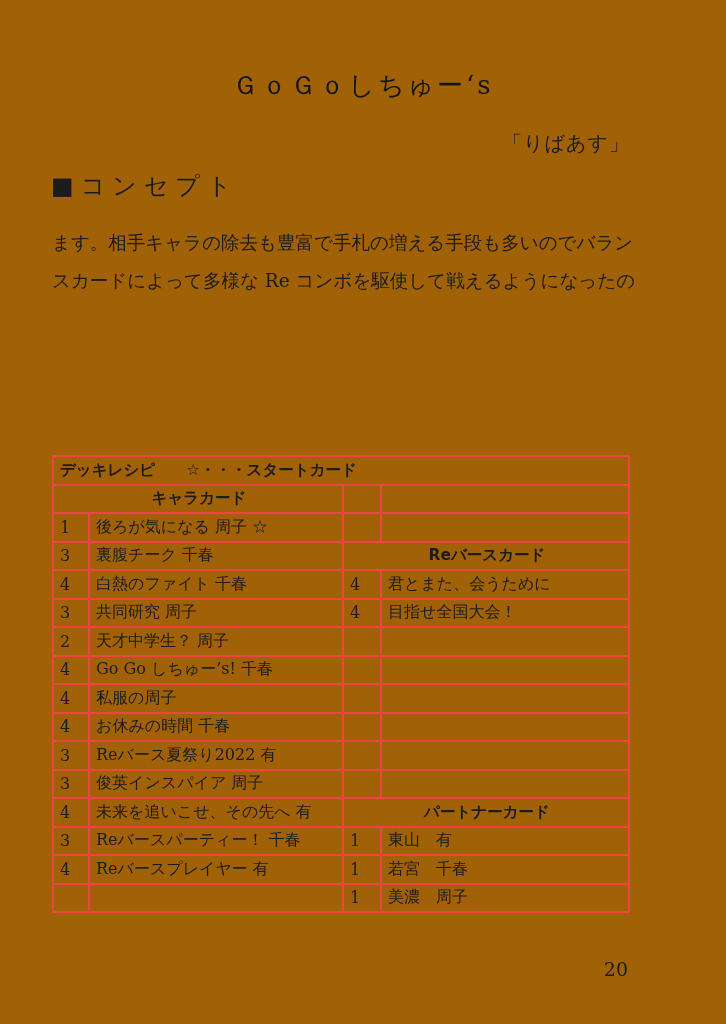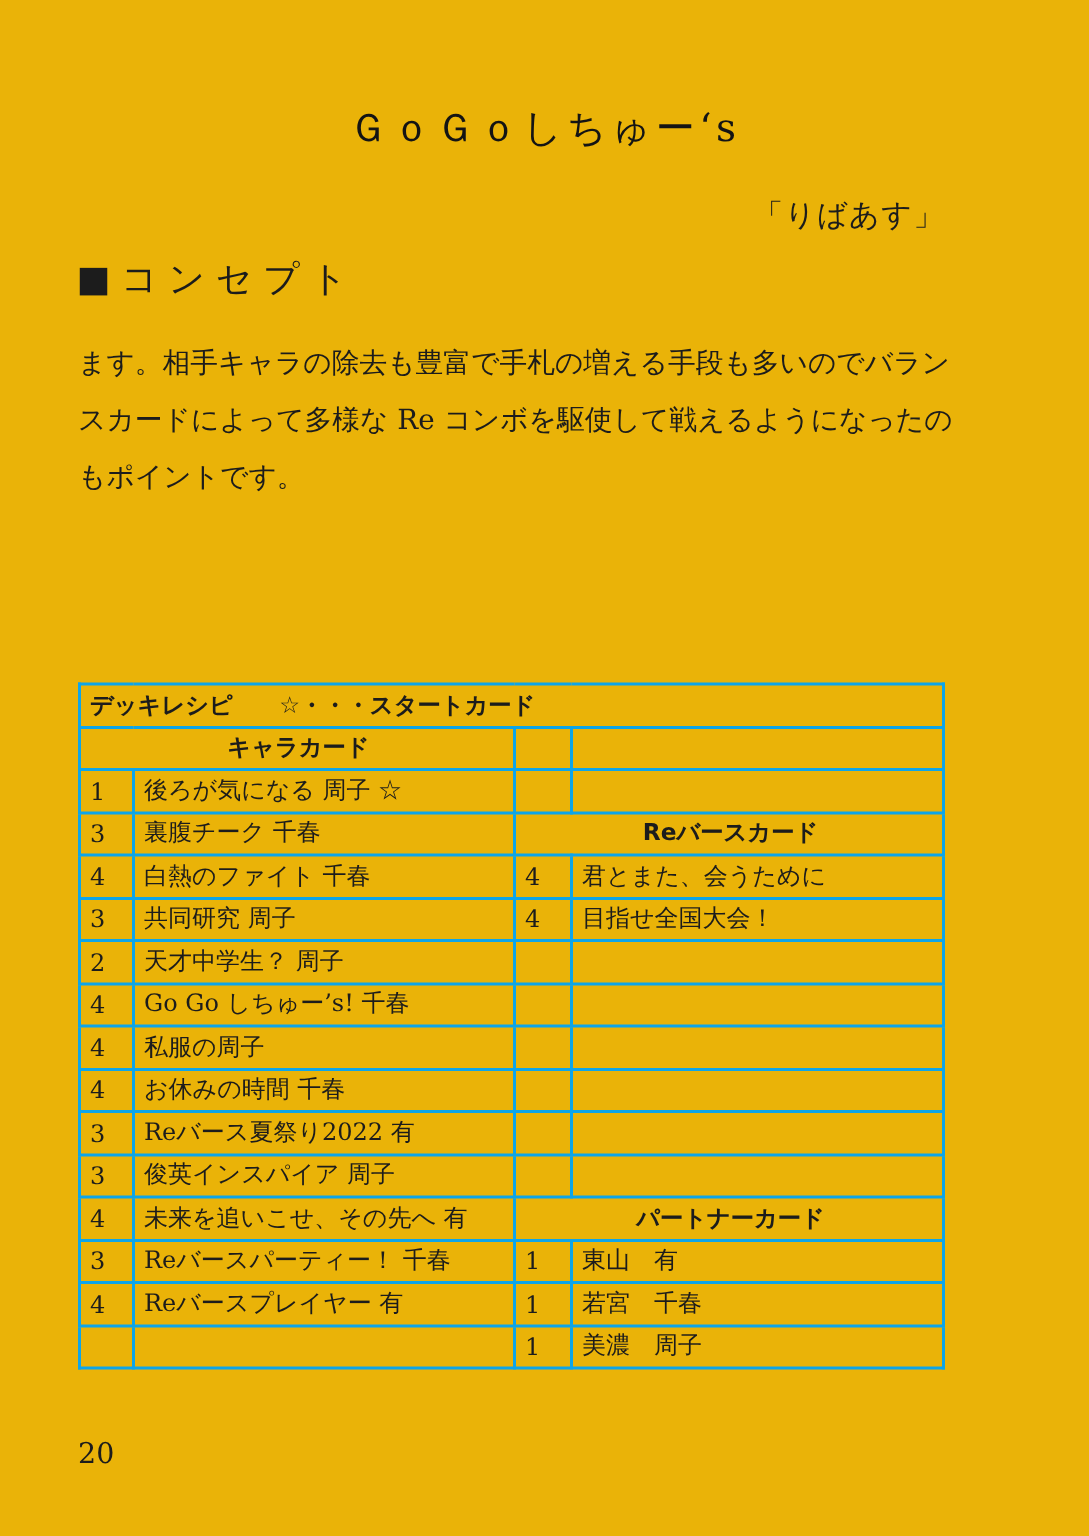--- a/index.html
+++ b/index.html
@@ -1,20 +1,20 @@
 <!DOCTYPE html>
 <html><head>
 <meta charset="utf-8">
 <style>
   html,body { margin:0; padding:0; background:#e8e8e8; }
   .page {
     position:relative;
     width:726px; height:1024px;
     margin:0 auto;
-    background:#eab308;
+    background:#a16207;
     font-family:"DejaVu Serif","Liberation Serif",serif;
     color:#1c1c1c;
     overflow:hidden;
   }
   .title {
     position:absolute; top:68px; left:0; width:100%;
     margin:0; text-align:center;
     font-size:26px; font-weight:normal; letter-spacing:3px;
     color:#141414;
   }
@@ -32,58 +32,57 @@
   }
   .paragraph .line { white-space:nowrap; }
   .paragraph .line.first { text-indent:0.5em; }
 
   table.deck {
     position:absolute; top:455px; left:52px;
     width:576px; border-collapse:collapse; table-layout:fixed;
     font-size:16px;
   }
   table.deck td {
-    border:2px solid #0ea5e9;
+    border:2px solid #ef4444;
     height:26.5px;
     padding:0 4px 0 6px;
     overflow:hidden; white-space:nowrap;
     vertical-align:middle;
   }
   td.num  { padding-left:5px; }
   td.name { padding-left:8px; }
   td.sec  {
     text-align:center; font-weight:bold;
     font-family:"DejaVu Sans","Liberation Sans",sans-serif;
     font-size:15.5px;
   }
   td.tbl-title {
     font-weight:bold;
     font-family:"DejaVu Sans","Liberation Sans",sans-serif;
     font-size:15.5px;
   }
   .page-number {
     position:absolute; top:958px; left:52px; width:576px;
-    text-align:left; font-size:19px;
+    text-align:right; font-size:19px;
   }
 </style>
 </head>
 <body>
 
 <div class="page">
 
   <h1 class="title">ＧｏＧｏしちゅー‘s</h1>
 
   <div class="attribution">「りばあす」</div>
 
   <h2 class="section-heading">■コンセプト</h2>
 
   <div class="paragraph">
     <div class="line">ます。相手キャラの除去も豊富で手札の増える手段も多いのでバラン</div>
     <div class="line">スカードによって多様な Re コンボを駆使して戦えるようになったの</div>
-    <div class="line">もポイントです。</div>
   </div>
 
   <table class="deck">
     <colgroup>
       <col style="width:36px">
         <col style="width:254px">
         <col style="width:38px">
         <col style="width:248px">
     </colgroup>
     <tbody>

